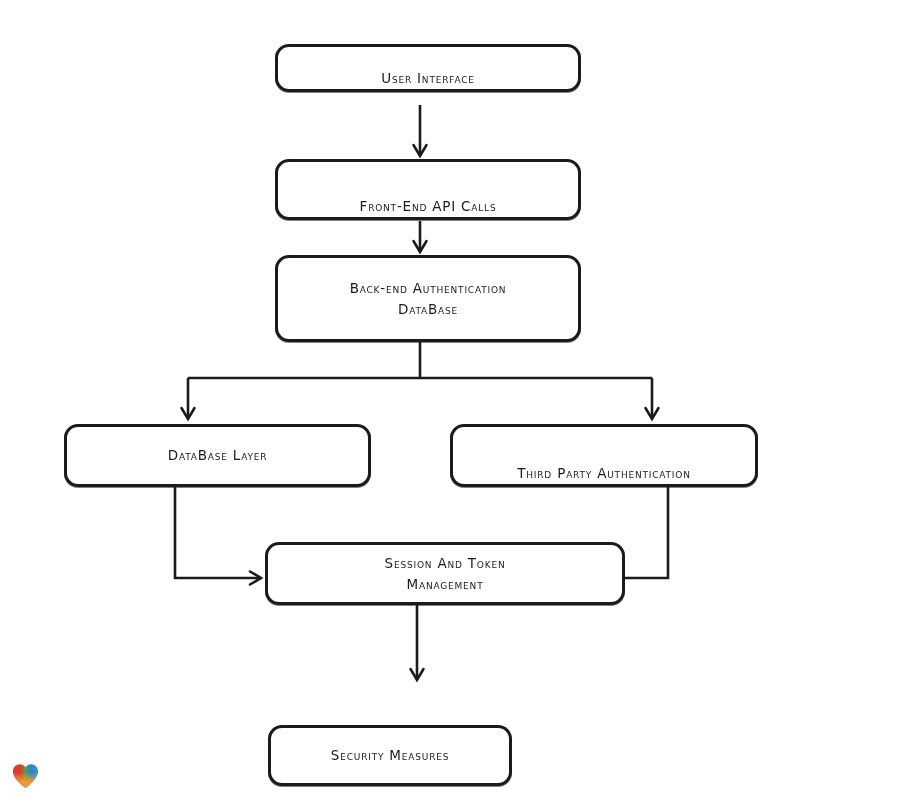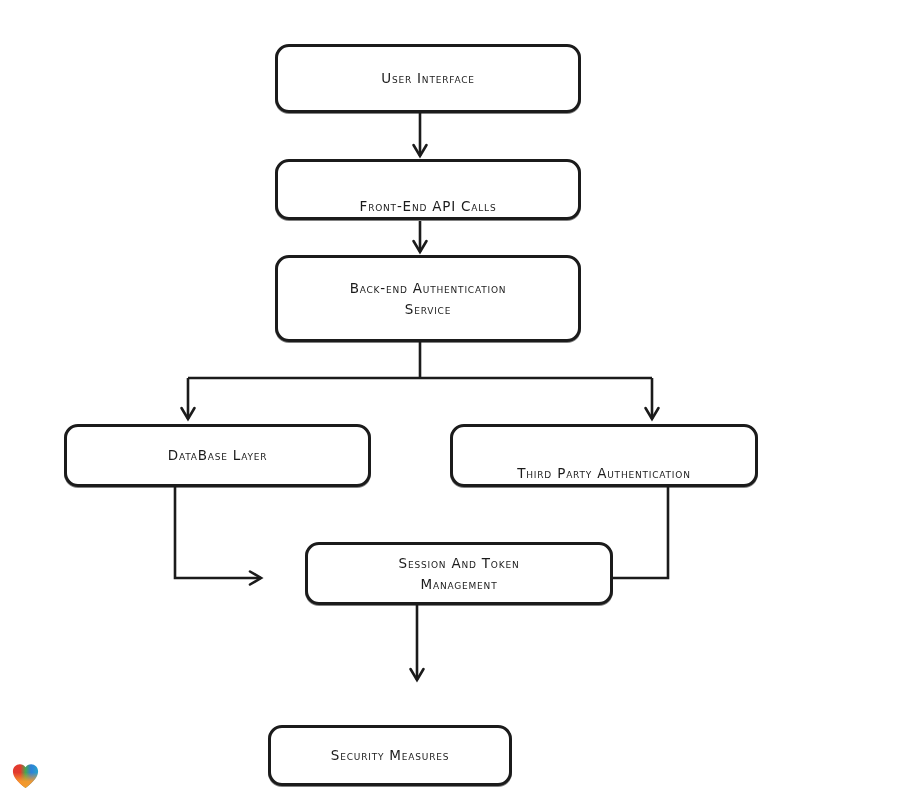--- a/index.html
+++ b/index.html
@@ -47,26 +47,26 @@
   }
   .node-label{
     font-size:13.5px;
     line-height:21px;
     letter-spacing:0.8px;
     color:var(--stroke-color);
     font-variant:small-caps;
     white-space:pre-line;
     padding:0 10px;
   }
-  .n1{left:275px;top:44px;width:306px;height:69px;}
+  .n1{left:275px;top:44px;width:306px;height:48px;align-items:flex-end;}
   .n2{left:275px;top:159px;width:306px;height:61px;align-items:flex-end;}
   .n3{left:275px;top:255px;width:306px;height:87px;}
   .n4{left:64px;top:424px;width:307px;height:63px;}
   .n5{left:450px;top:424px;width:308px;height:63px;align-items:flex-end;}
-  .n6{left:265px;top:542px;width:308px;height:63px;margin-left:40px;}
+  .n6{left:265px;top:542px;width:360px;height:63px;}
   .n7{left:268px;top:685px;width:244px;height:61px;margin-top:40px;}
   .heart-logo{
     position:absolute;
     left:10px;top:761px;
     width:31px;height:30px;
   }
 </style>
 </head>
 <body>
 
@@ -91,21 +91,21 @@
   <div class="node n1">
     <span class="node-label">User Interface</span>
   </div>
 
   <div class="node n2">
     <span class="node-label">Front-End API Calls</span>
   </div>
 
   <div class="node n3">
     <span class="node-label">Back-end Authentication
-Service</span>
+DataBase</span>
   </div>
 
   <div class="node n4">
     <span class="node-label">DataBase Layer</span>
   </div>
 
   <div class="node n5">
     <span class="node-label">Third Party Authentication</span>
   </div>
 

